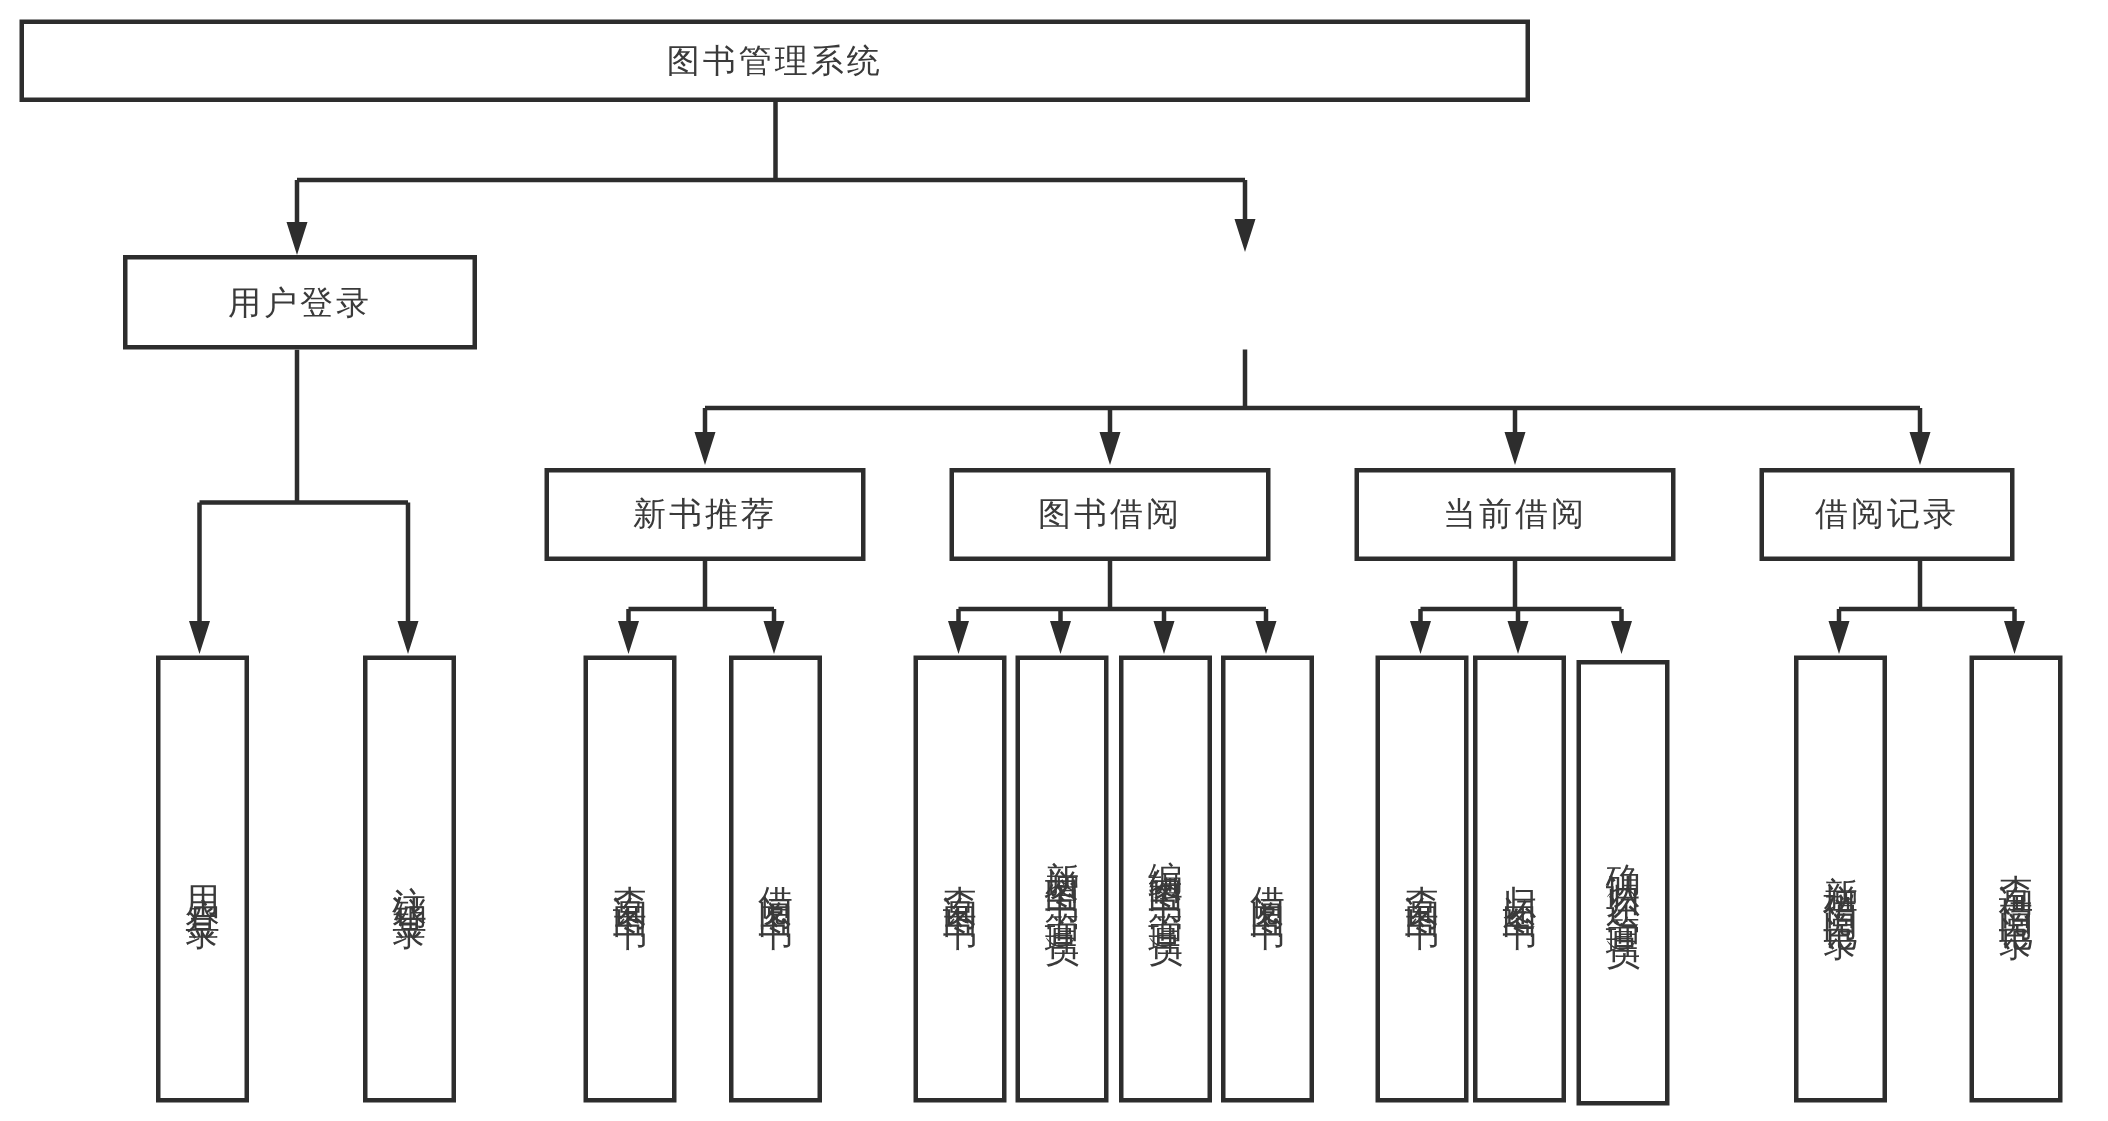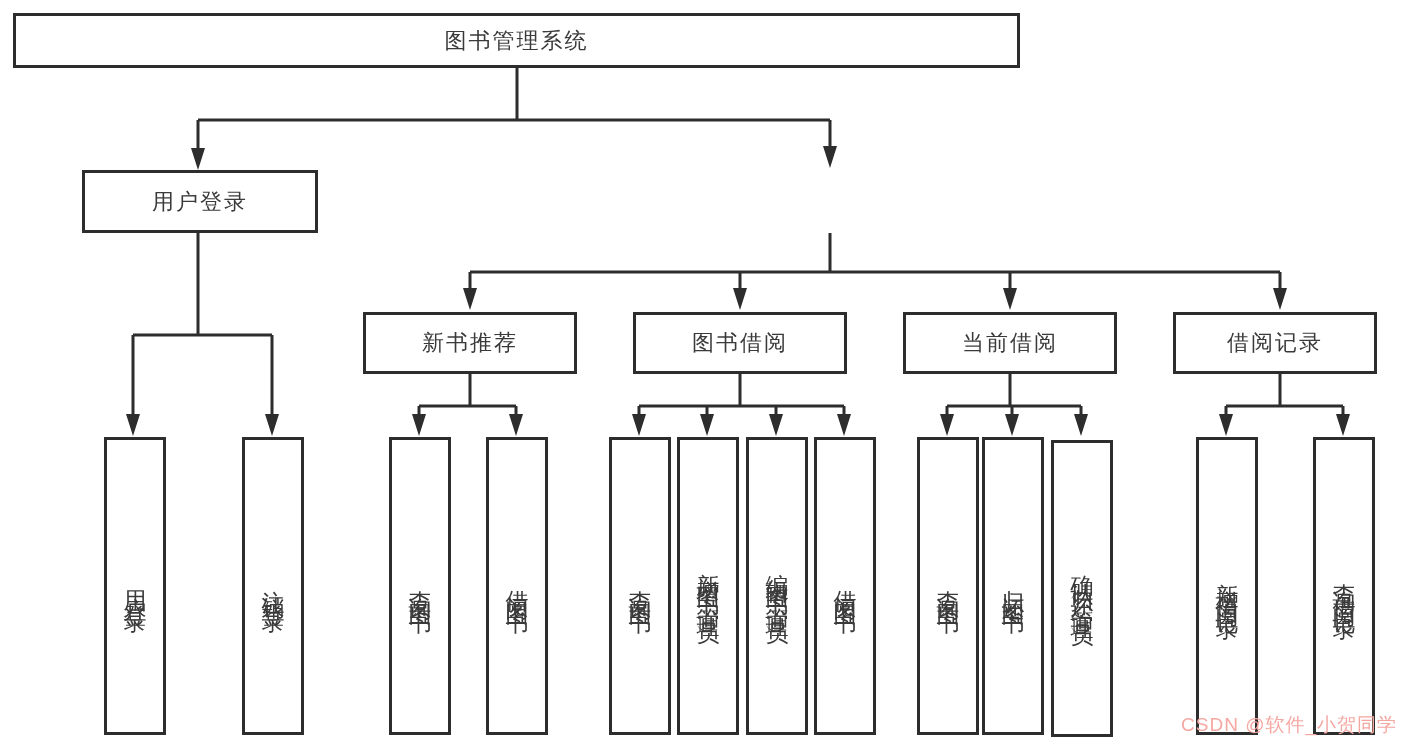--- a/index.html
+++ b/index.html
@@ -105,21 +105,21 @@
 
   <div class="hnode" style="left:363px; top:312px; width:214px; height:62px;text-align:center;">
     <span class="hlabel">新书推荐</span>
   </div>
   <div class="hnode" style="left:903px; top:312px; width:214px; height:62px;">
     <span class="hlabel">当前借阅</span>
   </div>
   <div class="hnode" style="left:633px; top:312px; width:214px; height:62px;">
     <span class="hlabel">图书借阅</span>
   </div>
-  <div class="hnode" style="left:1173px; top:312px; width:204px; height:62px;">
+  <div class="hnode" style="left:1173px; top:312px; width:170px; height:62px;">
     <span class="hlabel">借阅记录</span>
   </div>
 
   <div class="leaf" style="left:104px; top:437px;">
     <span class="vlabel">用户登录</span>
   </div>
   <div class="leaf" style="left:242px; top:437px;">
     <span class="vlabel">注销登录</span>
   </div>
 
@@ -153,15 +153,14 @@
     <span class="vlabel">确认归还（管理员）</span>
   </div>
 
   <div class="leaf" style="left:1196px; top:437px;">
     <span class="vlabel">新增借阅记录</span>
   </div>
   <div class="leaf" style="left:1313px; top:437px;">
     <span class="vlabel">查询借阅记录</span>
   </div>
 
-  <div class="watermark">CSDN @软件_小贺同学</div>
 
 </div>
 
 </body></html>

